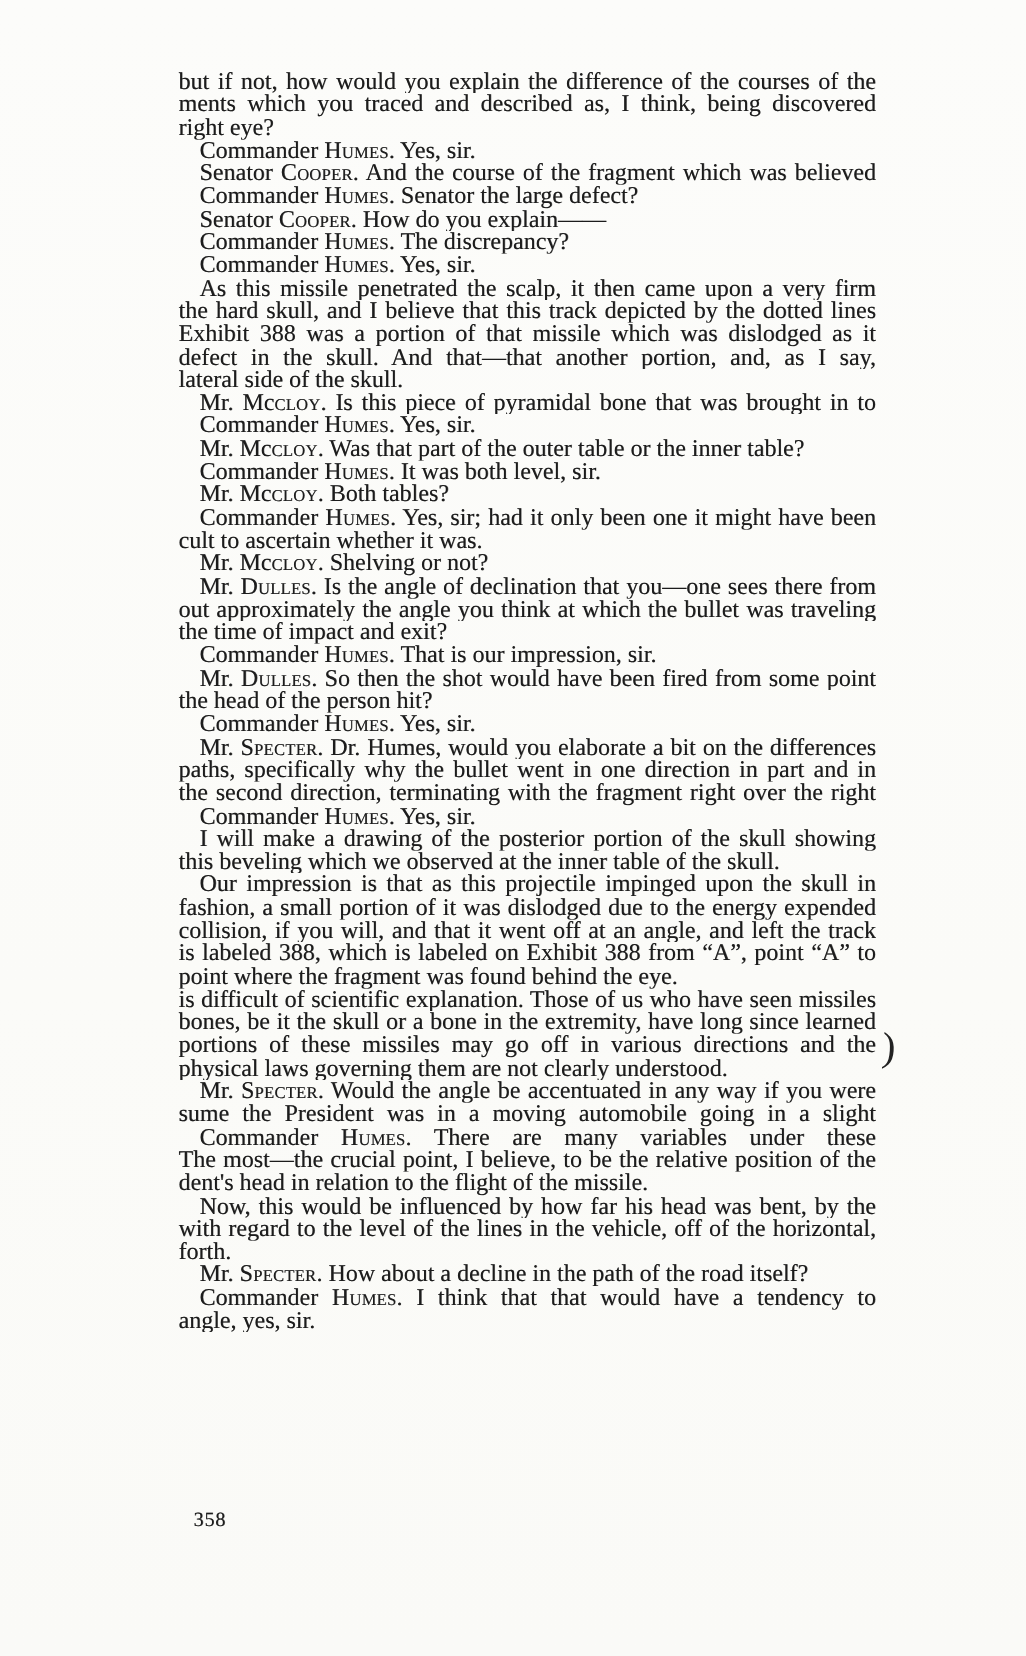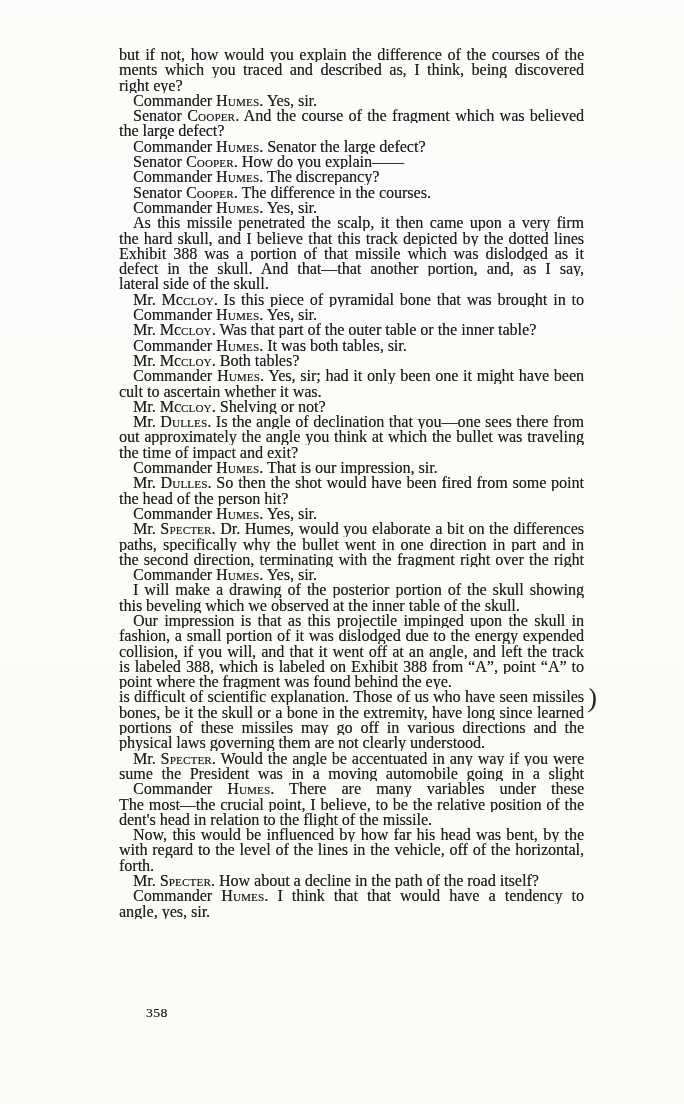--- a/index.html
+++ b/index.html
@@ -48,21 +48,20 @@
   }
   .page-number {
     position: absolute;
     left: 129px;
     top: 1005px;
     font-size: 13.5px;
     line-height: 16px;
     color: #1c1c1c;
     text-shadow: 0.25px 0 0 rgba(20,20,20,0.55);
     letter-spacing: 0.5px;
-    margin-left: 17px;
   }
   .stray-mark {
     position: absolute;
     left: 588px;
     top: 685px;
     font-size: 27px;
     line-height: 27px;
     color: #222;
     transform: rotate(4deg);
     font-family: "Liberation Serif", serif;
@@ -71,35 +70,33 @@
 </head>
 <body>
 
 <div class="page">
   <div class="text-block">
       <div class="line"><span>but if not, how would you explain the difference of the courses of the frag-</span></div>
       <div class="line"><span>ments which you traced and described as, I think, being discovered behind the</span></div>
       <div class="line last"><span>right eye?</span></div>
       <div class="line last indent"><span>Commander </span><span class="sc">Humes</span><span>. Yes, sir.</span></div>
       <div class="line indent"><span>Senator </span><span class="sc">Cooper</span><span>. And the course of the fragment which was believed caused</span></div>
-      <div class="line last"><span>the large defect?</span></div>
       <div class="line last indent"><span>Commander </span><span class="sc">Humes</span><span>. Senator the large defect?</span></div>
       <div class="line last indent"><span>Senator </span><span class="sc">Cooper</span><span>. How do you explain——</span></div>
       <div class="line last indent"><span>Commander </span><span class="sc">Humes</span><span>. The discrepancy?</span></div>
-      <div class="line last indent"><span>Senator </span><span class="sc">Cooper</span><span>. The difference in the courses.</span></div>
       <div class="line last indent"><span>Commander </span><span class="sc">Humes</span><span>. Yes, sir.</span></div>
       <div class="line indent"><span>As this missile penetrated the scalp, it then came upon a very firm substance,</span></div>
       <div class="line"><span>the hard skull, and I believe that this track depicted by the dotted lines on</span></div>
       <div class="line"><span>Exhibit 388 was a portion of that missile which was dislodged as it made its</span></div>
       <div class="line"><span>defect in the skull. And that—that another portion, and, as I say, presumably,</span></div>
       <div class="line last"><span>lateral side of the skull.</span></div>
       <div class="line indent"><span>Mr. Mc</span><span class="sc">cloy</span><span>. Is this piece of pyramidal bone that was brought in to you</span></div>
       <div class="line last indent"><span>Commander </span><span class="sc">Humes</span><span>. Yes, sir.</span></div>
       <div class="line last indent"><span>Mr. Mc</span><span class="sc">cloy</span><span>. Was that part of the outer table or the inner table?</span></div>
-      <div class="line last indent"><span>Commander </span><span class="sc">Humes</span><span>. It was both tables, sir.</span></div>
+      <div class="line last indent"><span>Commander </span><span class="sc">Humes</span><span>. It was both level, sir.</span></div>
       <div class="line last indent"><span>Mr. Mc</span><span class="sc">cloy</span><span>. Both tables?</span></div>
       <div class="line indent"><span>Commander </span><span class="sc">Humes</span><span>. Yes, sir; had it only been one it might have been diffi-</span></div>
       <div class="line last"><span>cult to ascertain whether it was.</span></div>
       <div class="line last indent"><span>Mr. Mc</span><span class="sc">cloy</span><span>. Shelving or not?</span></div>
       <div class="line indent"><span>Mr. </span><span class="sc">Dulles</span><span>. Is the angle of declination that you—one sees there from in and</span></div>
       <div class="line"><span>out approximately the angle you think at which the bullet was traveling at</span></div>
       <div class="line last"><span>the time of impact and exit?</span></div>
       <div class="line last indent"><span>Commander </span><span class="sc">Humes</span><span>. That is our impression, sir.</span></div>
       <div class="line indent"><span>Mr. </span><span class="sc">Dulles</span><span>. So then the shot would have been fired from some point above</span></div>
       <div class="line last"><span>the head of the person hit?</span></div>

